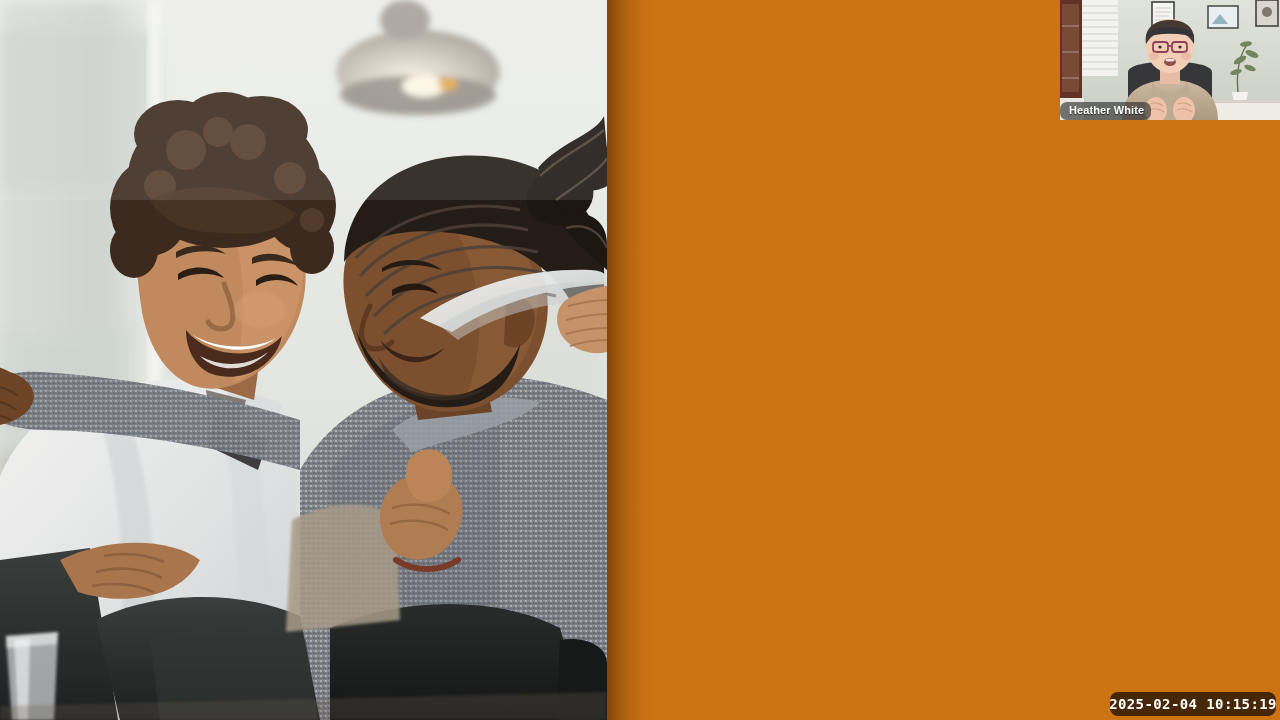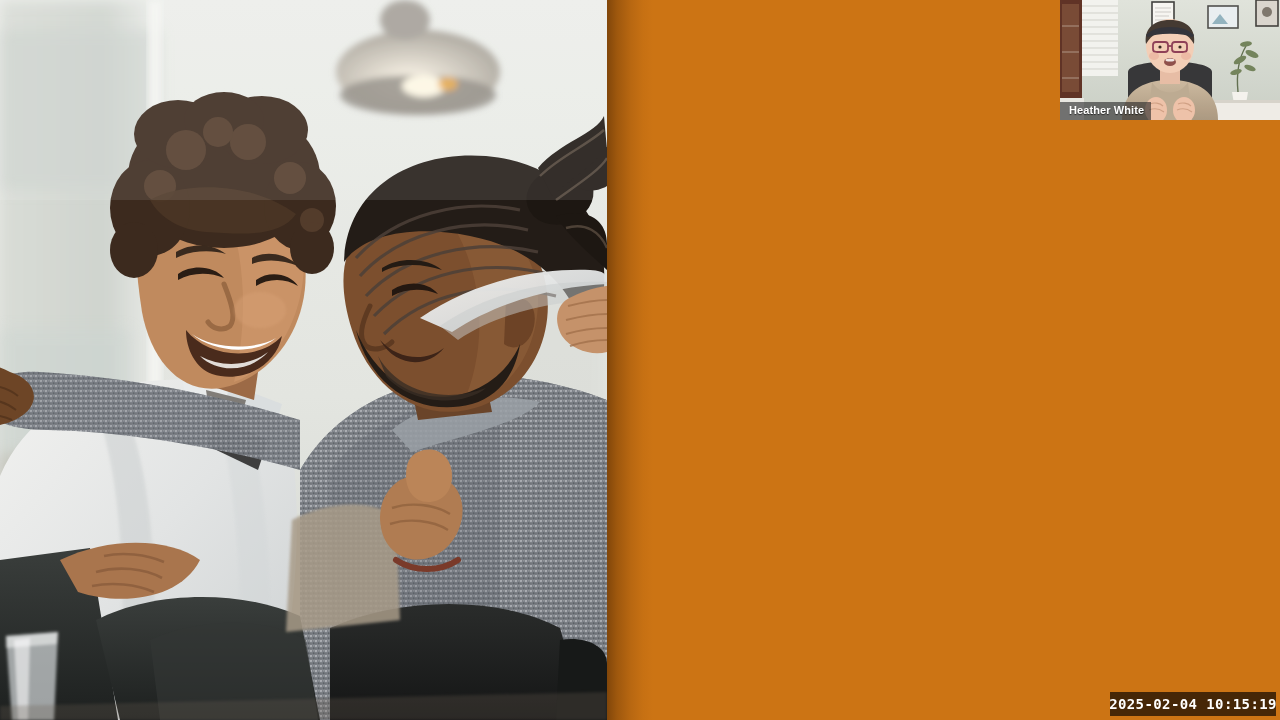--- a/index.html
+++ b/index.html
@@ -63,35 +63,37 @@
     position:absolute;left:0;bottom:0;
     padding:2px 7px 3px 9px;
     background:rgba(40,40,42,.62);
     color:#ffffff;
     font-size:11px;
     line-height:13px;
     font-weight:700;
     letter-spacing:.1px;
     text-shadow:0 1px 1px rgba(0,0,0,.6);
     white-space:nowrap;
+    border-radius:7px;
   }
 
   
   .timestamp{
     position:absolute;
     left:1110px;top:692px;
     width:166px;height:24px;
     background:rgba(32,18,4,.78);
     color:#ffffff;
     font-family:"DejaVu Sans Mono","Liberation Mono",monospace;
     font-size:14px;
     font-weight:700;
     letter-spacing:.4px;
     display:flex;align-items:center;justify-content:center;
     white-space:nowrap;
+    border-radius:8px;
   }
 </style>
 </head>
 <body>
 
 <div id="screen">
 
   <div class="photo">
     <svg class="photo-svg" viewBox="0 0 607 720" preserveAspectRatio="xMidYMid slice">
       <defs>

